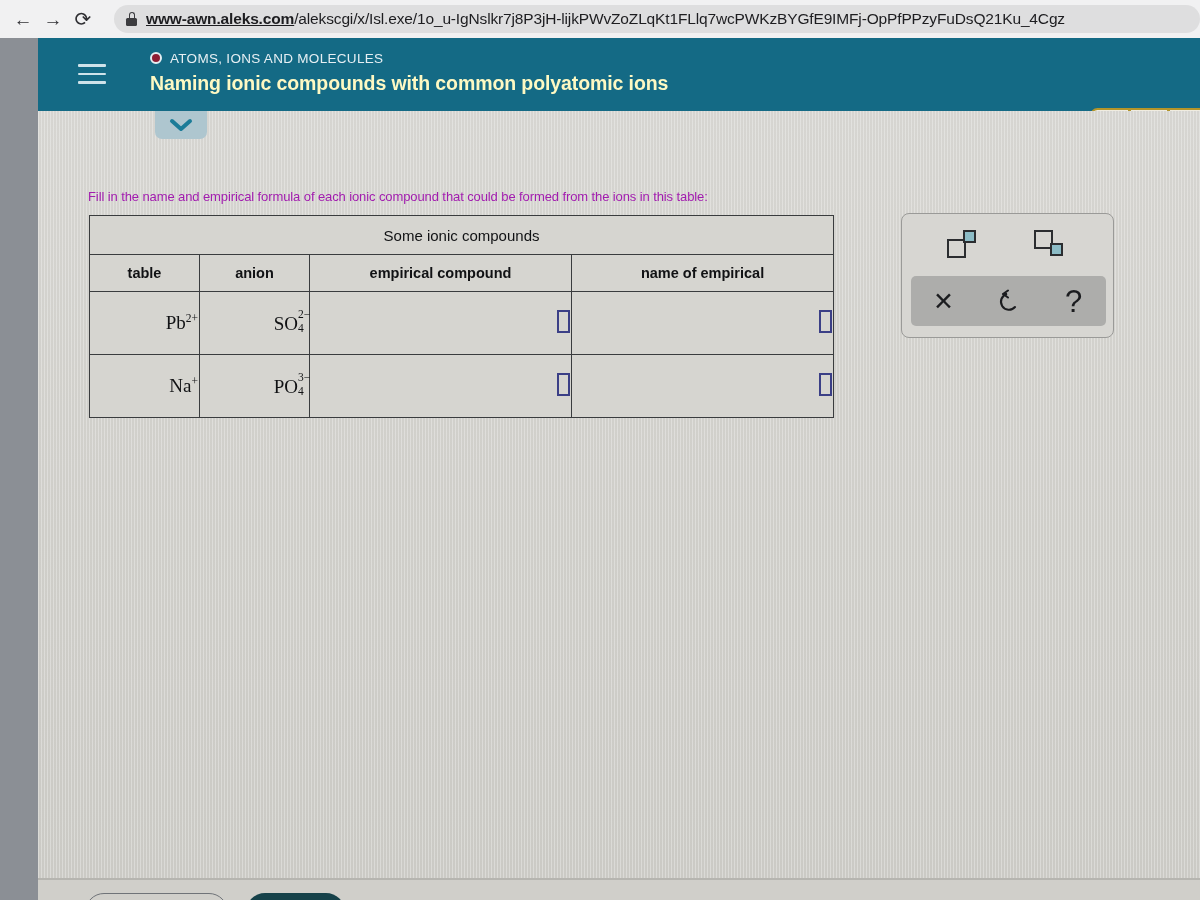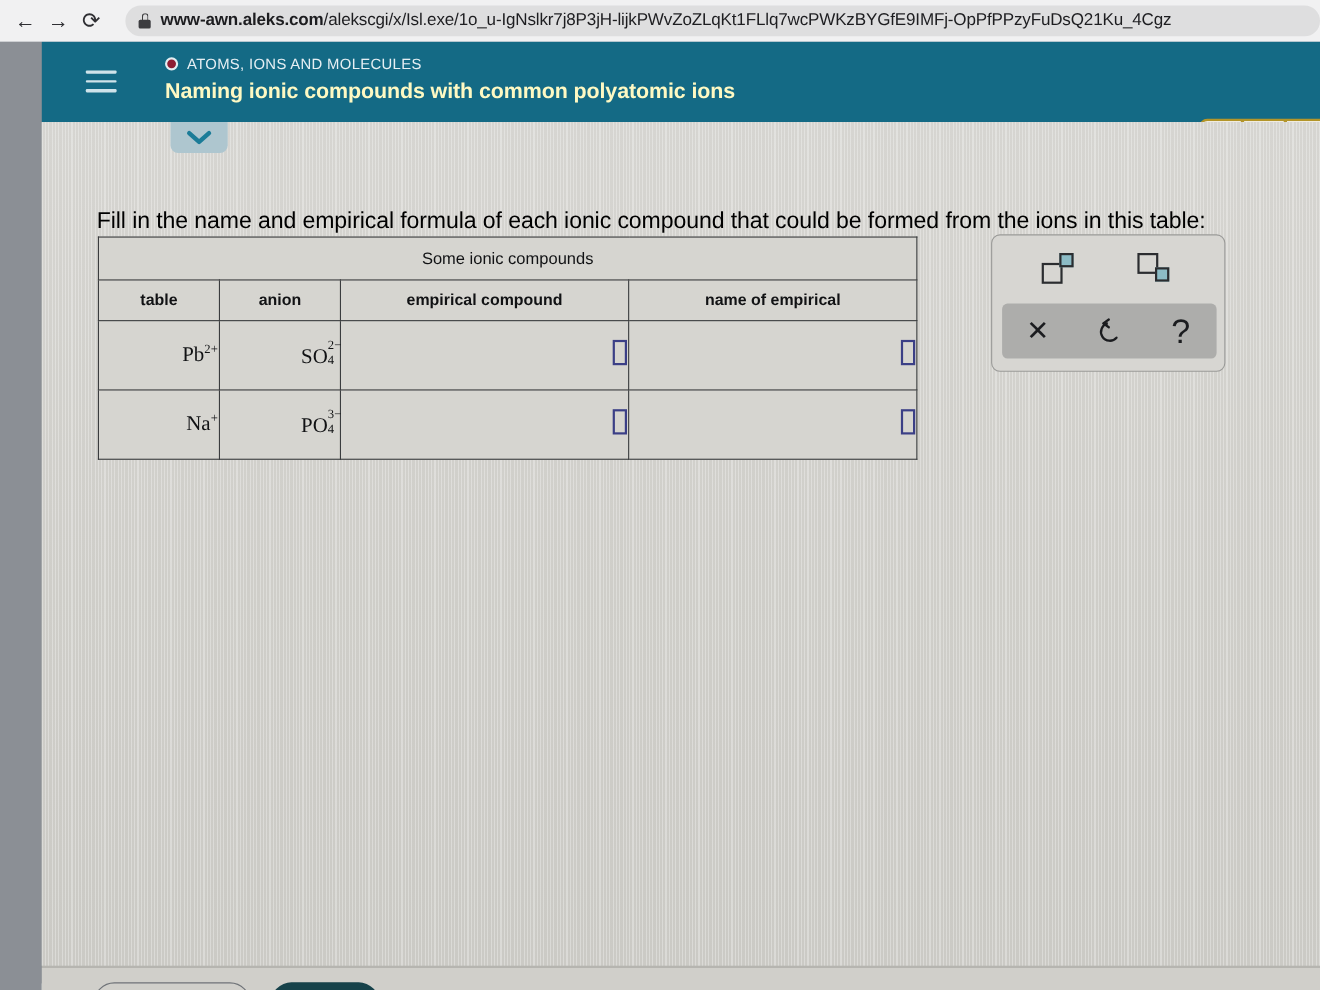--- a/index.html
+++ b/index.html
@@ -71,21 +71,21 @@
     border-bottom: none;
     border-radius: 4px 4px 0 0;
     box-sizing: border-box;
   }
   .url-text {
     font-size: 15.5px;
     color: #1d1d20;
     white-space: nowrap;
     letter-spacing: -0.15px;
   }
-  .url-host { font-weight: bold; }
+  .url-host { font-weight: bold; text-decoration: underline; }
 
   
   .page {
     position: absolute;
     left: 0; top: 38px;
     width: 1200px; height: 856px;
     background: #8c9096;
   }
 
   .left-gutter {
@@ -187,22 +187,22 @@
     border-radius: 0 0 7px 7px;
     display: flex;
     align-items: center;
     justify-content: center;
   }
   .chevron-tab svg { display: block; }
 
   .instruction {
     position: absolute;
     left: 50px; top: 78px;
-    font-size: 21px;
-    color: #000000;
+    font-size: 13px;
+    color: #a21caf;
     letter-spacing: -0.1px;
     white-space: nowrap;
   }
 
   
   .ion-table {
     position: absolute;
     left: 51px; top: 104px;
     width: 744px;
     border-collapse: collapse;

